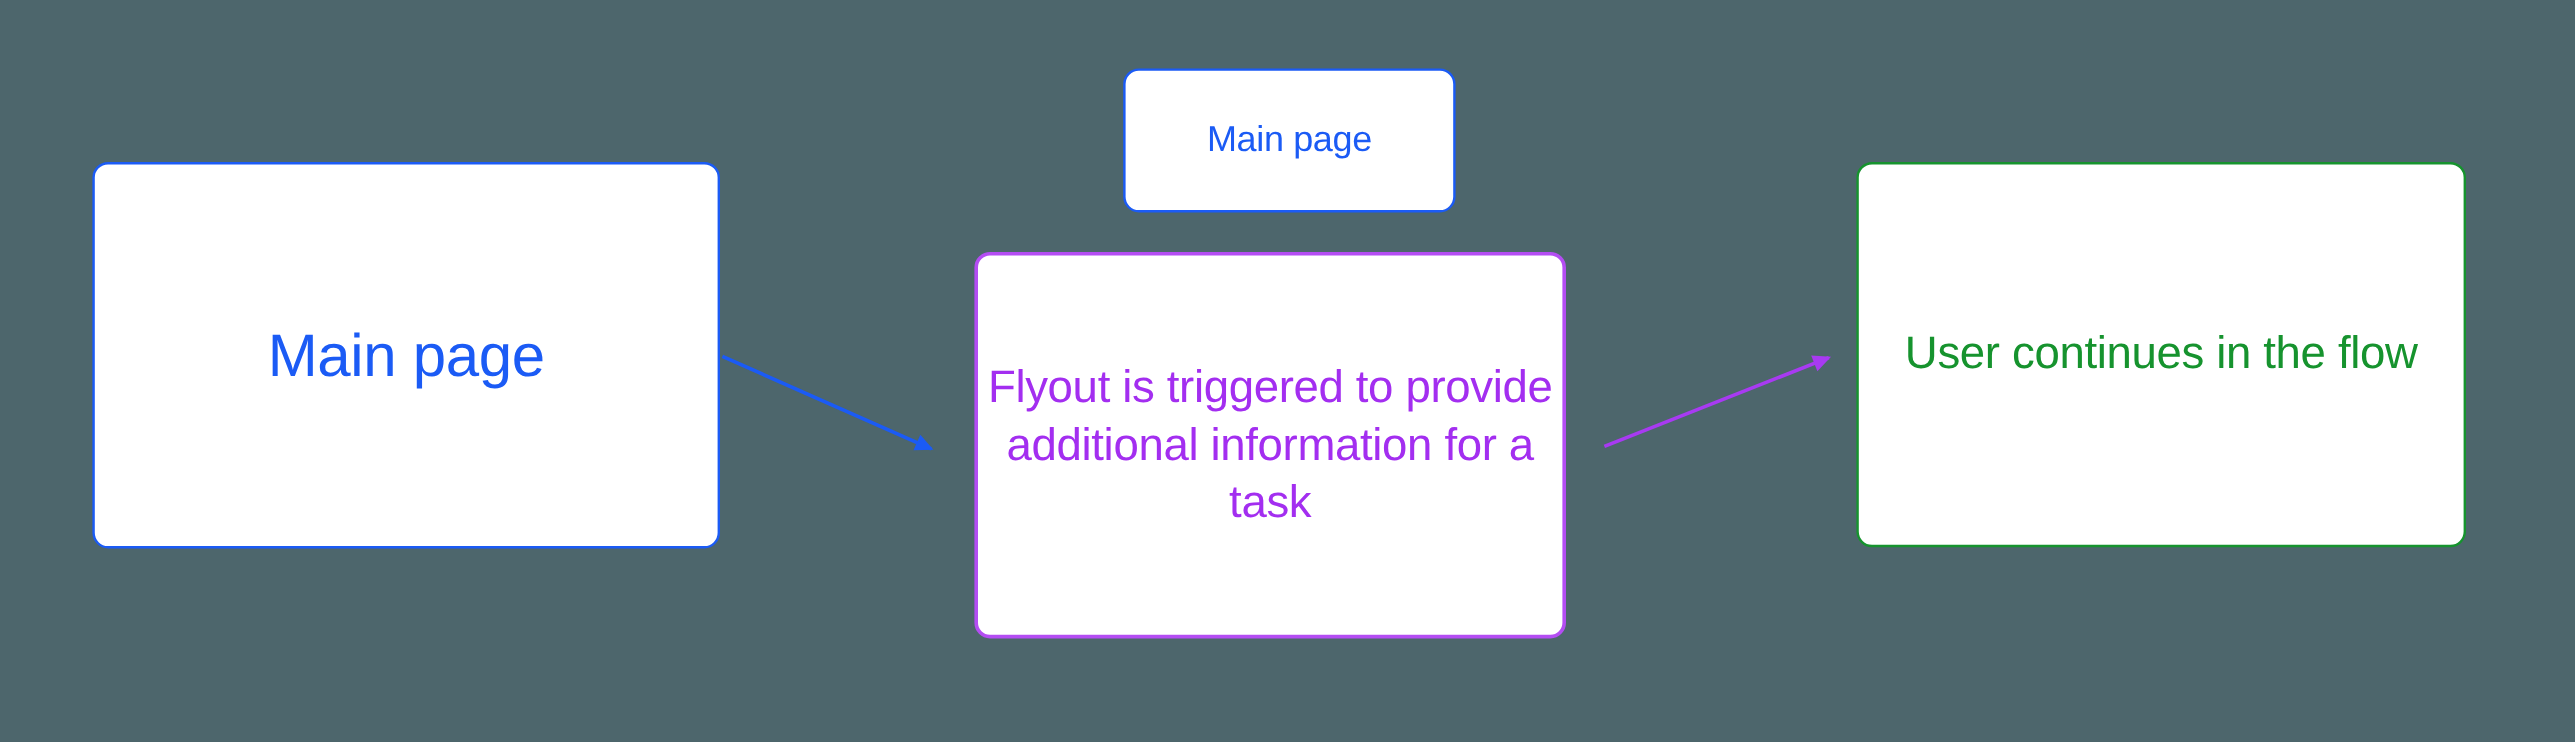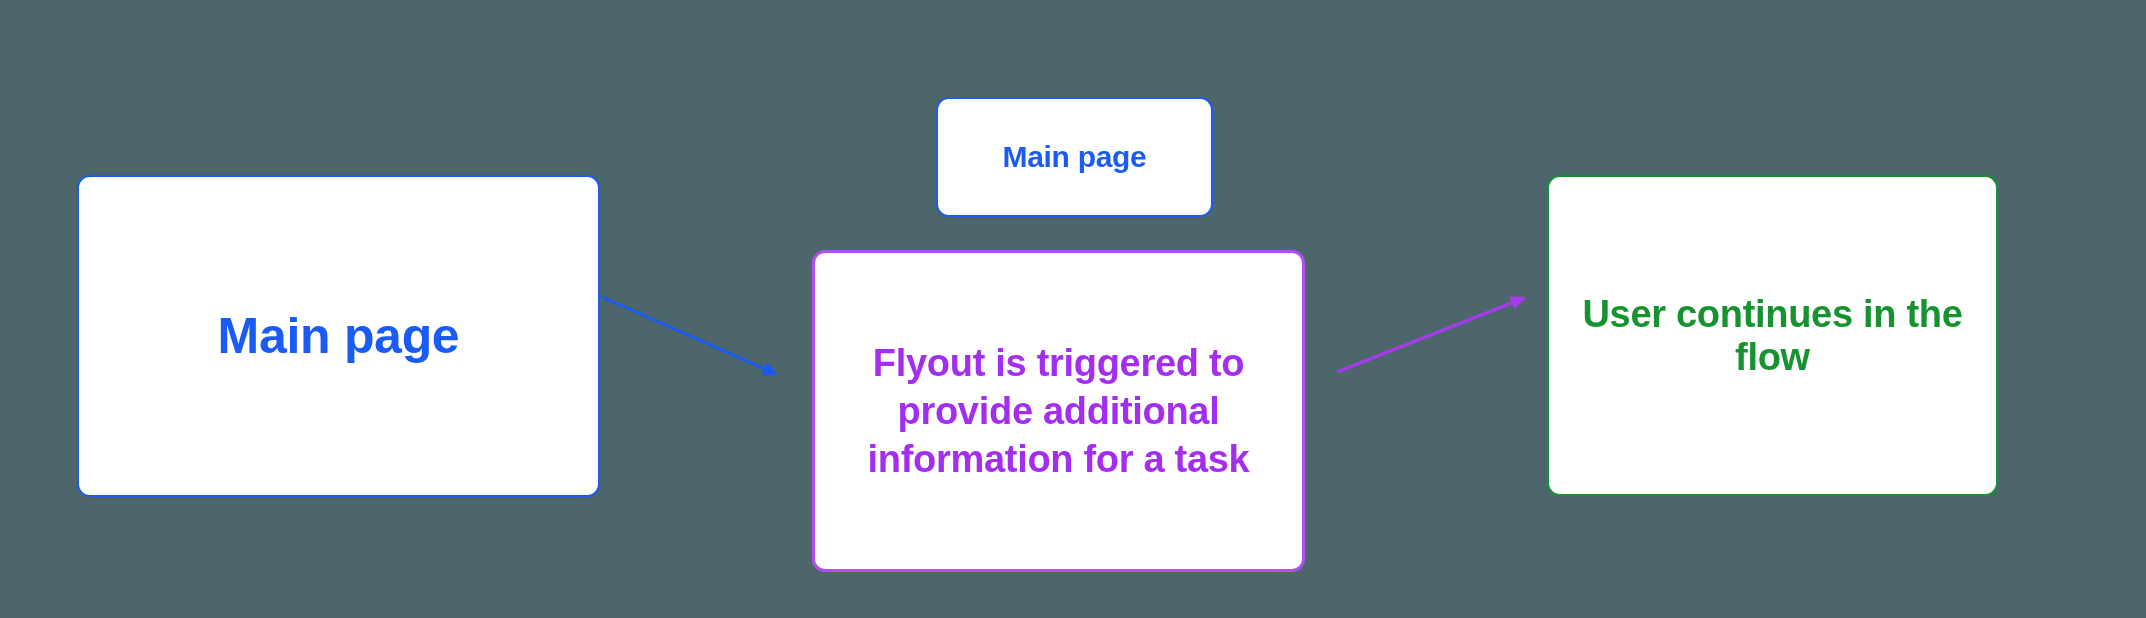--- a/index.html
+++ b/index.html
@@ -36,23 +36,22 @@
   .head-purple-path { fill: var(--purple-arrow); }
   .node {
     position: absolute;
     z-index: 2;
     background: var(--box-fill);
     border-radius: 13px;
     display: flex;
     align-items: center;
     justify-content: center;
     text-align: center;
-    font-weight: 700;
+    font-weight: 400;
     letter-spacing: -0.3px;
-    margin-top: 40px;
   }
   .node-main-large {
     left: 77px; top: 135px; width: 523px; height: 322px;
     border: 2px solid var(--blue);
     color: var(--blue);
     font-size: 50px;
   }
   .node-main-small {
     left: 936px; top: 57px; width: 277px; height: 120px;
     border: 2px solid var(--blue);
@@ -61,21 +60,21 @@
   }
   .node-flyout {
     left: 812px; top: 210px; width: 493px; height: 322px;
     border: 3px solid var(--purple-border);
     color: var(--purple-text);
     font-size: 38px;
     line-height: 48px;
   }
   .node-flyout .node-label { max-width: 474px; }
   .node-continue {
-    left: 1547px; top: 135px; width: 451px; height: 321px;
+    left: 1547px; top: 135px; width: 508px; height: 321px;
     border: 2px solid var(--green);
     color: var(--green);
     font-size: 38px;
   }
 </style>
 </head>
 <body>
 
 <div class="canvas">
 

